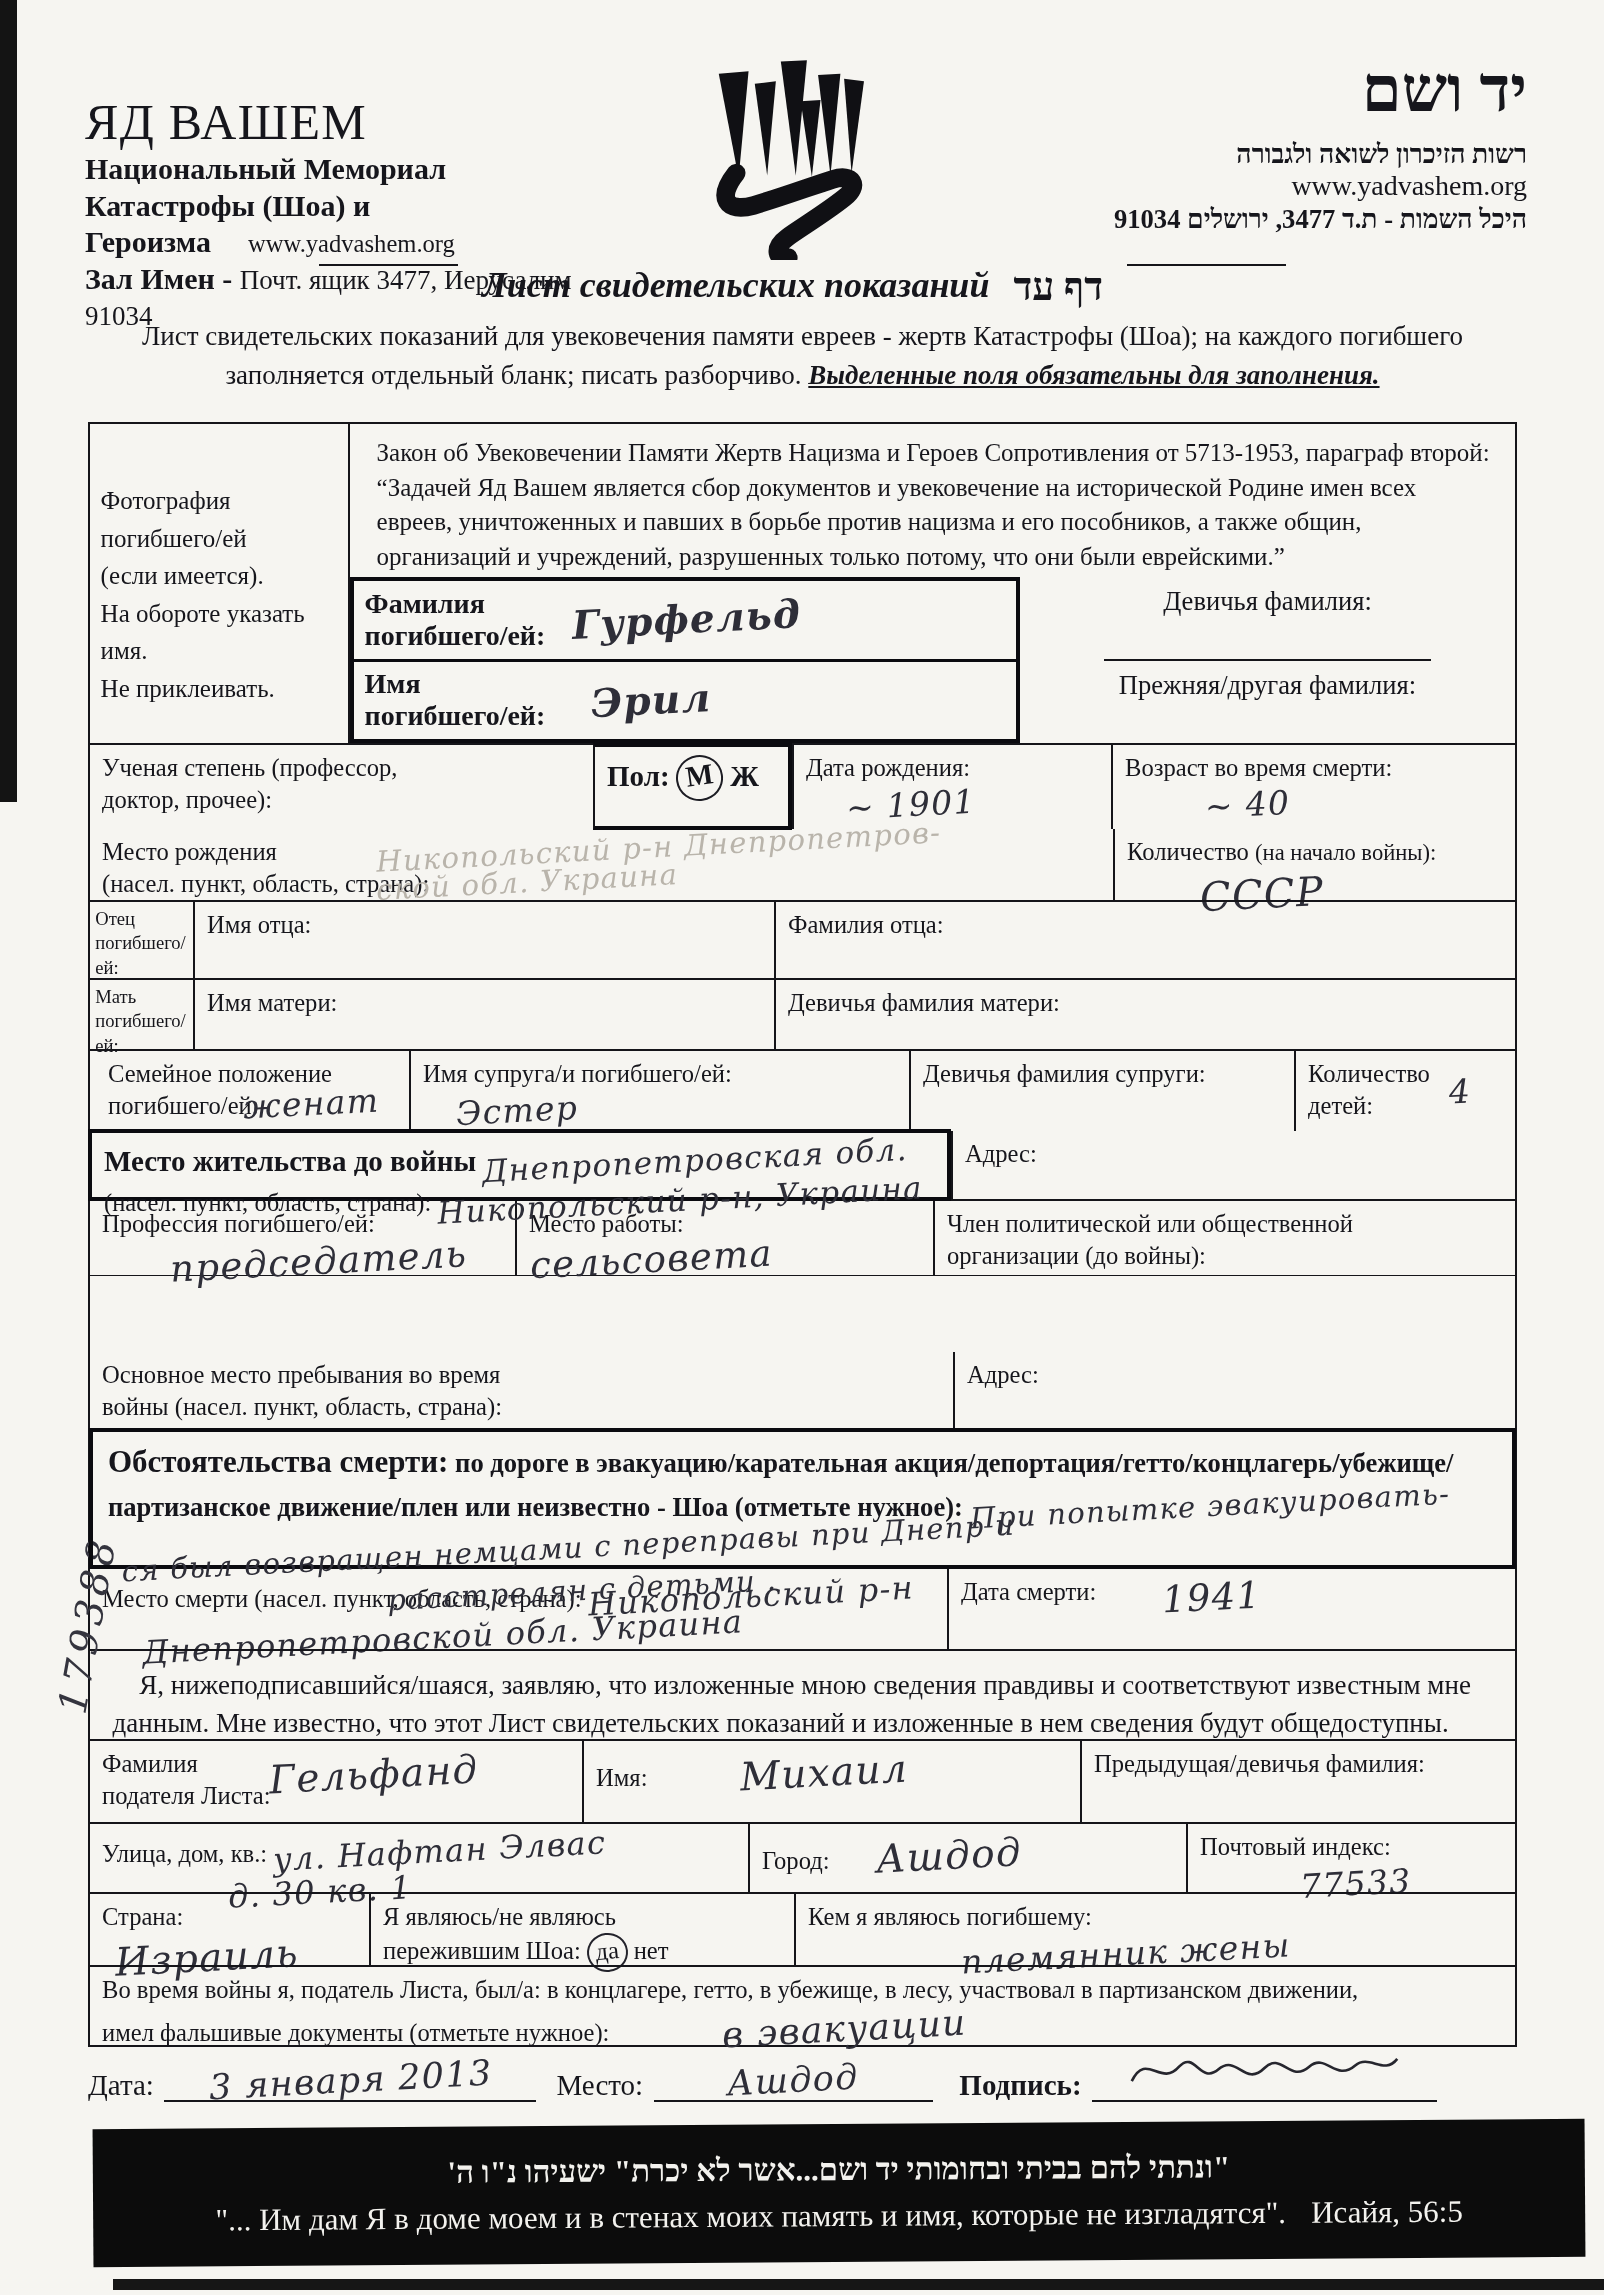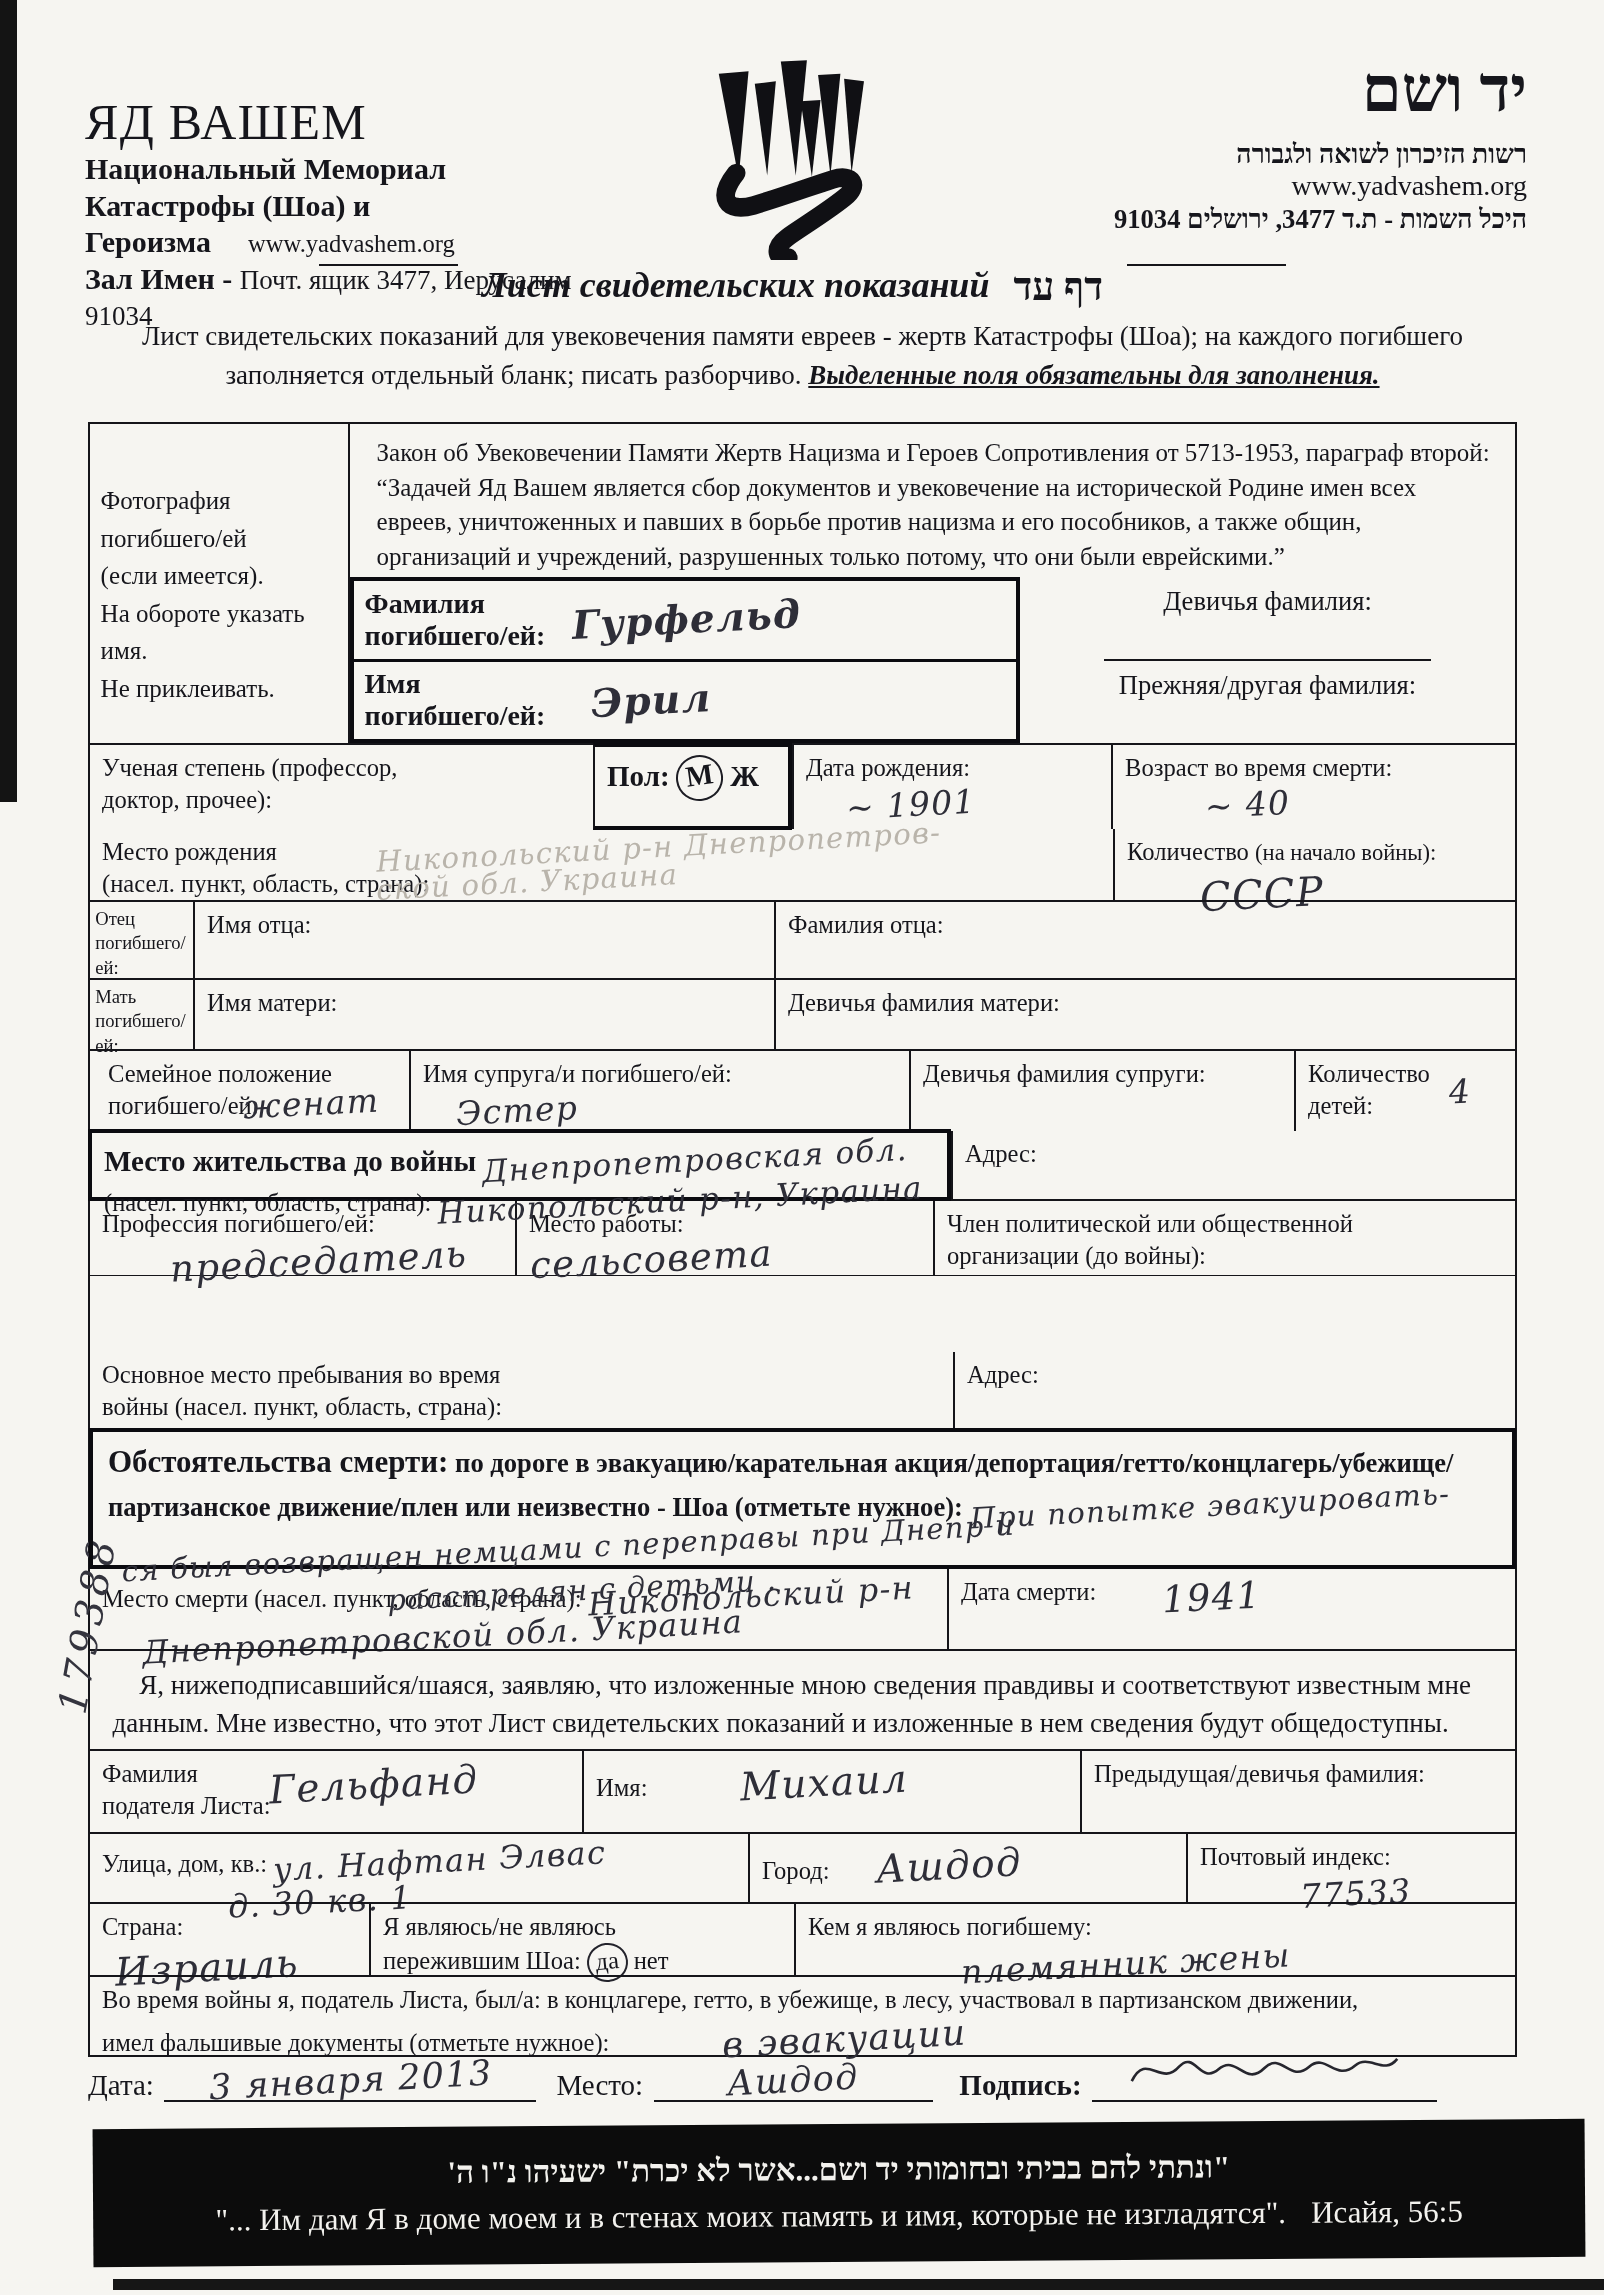--- a/index.html
+++ b/index.html
@@ -276,21 +276,21 @@
         <span>Место смерти (насел. пункт, область, страна):</span>
         <span class="hw tilt" style="font-size:32px;">Никопольский р-н</span><br>
         <span class="hw tilt" style="font-size:32px;margin-left:40px;">Днепропетровской обл. Украина</span>
       </div>
       <div class="cell grow">
         <span>Дата смерти:</span>
         <span class="hw tilt" style="font-size:37px;position:absolute;left:213px;top:5.3px;">1941</span>
       </div>
     </div>
 
-    <div class="row" style="height:100px;">
+    <div class="row" style="height:90px;">
       <div class="cell decl grow">Я, нижеподписавшийся/шаяся, заявляю, что изложенные мною сведения правдивы и соответствуют известным мне данным. Мне известно, что этот Лист свидетельских показаний и изложенные в нем сведения будут общедоступны.</div>
     </div>
 
     <div class="row" style="height:83px;border-top-width:2.7px;">
       <div class="cell" style="width:492px;">
         <span class="pre" style="display:inline-block;">Фамилия
 подателя Листа:</span>
         <span class="hw hw-big tilt" style="position:absolute;left:179px;top:9.3px;">Гельфанд</span>
       </div>
       <div class="cell" style="width:498px;">

